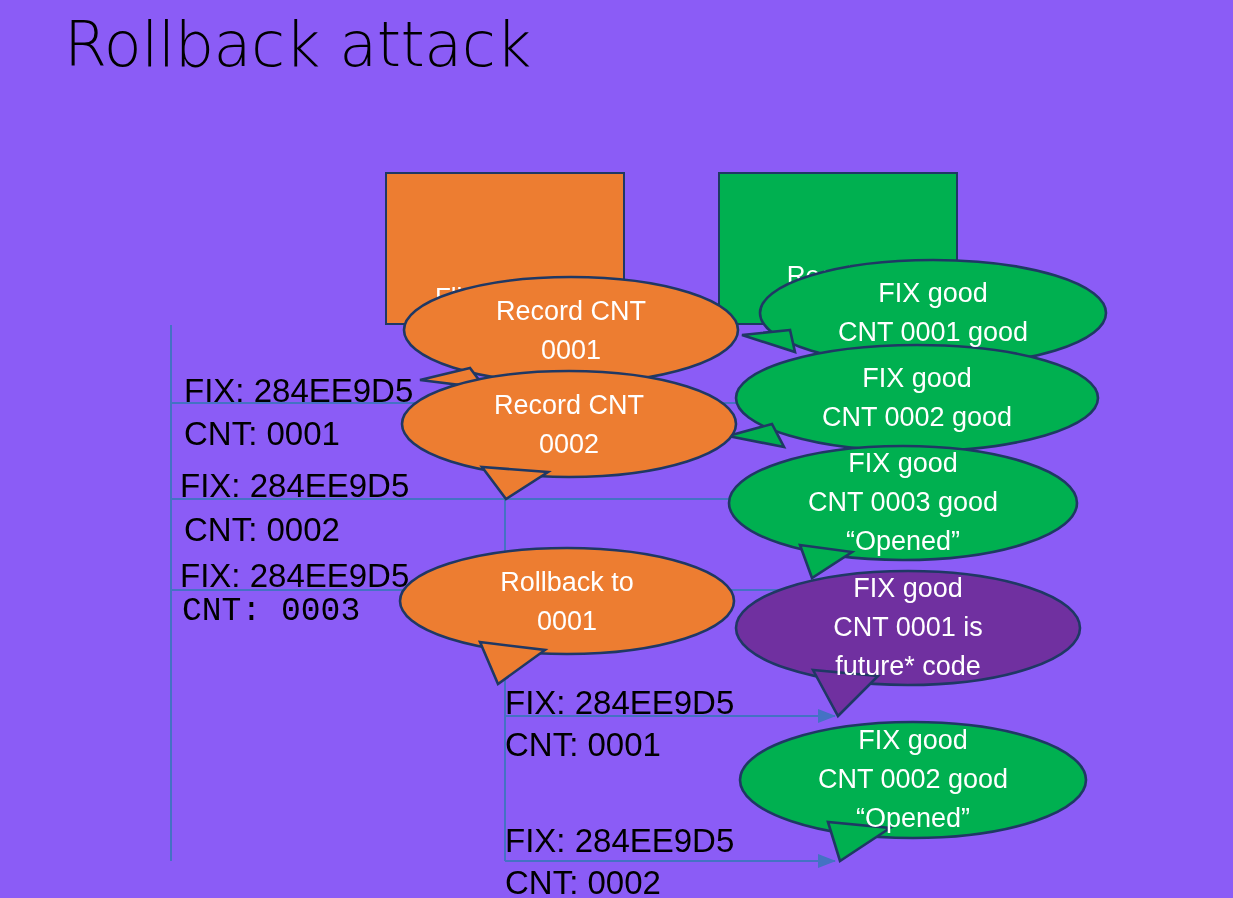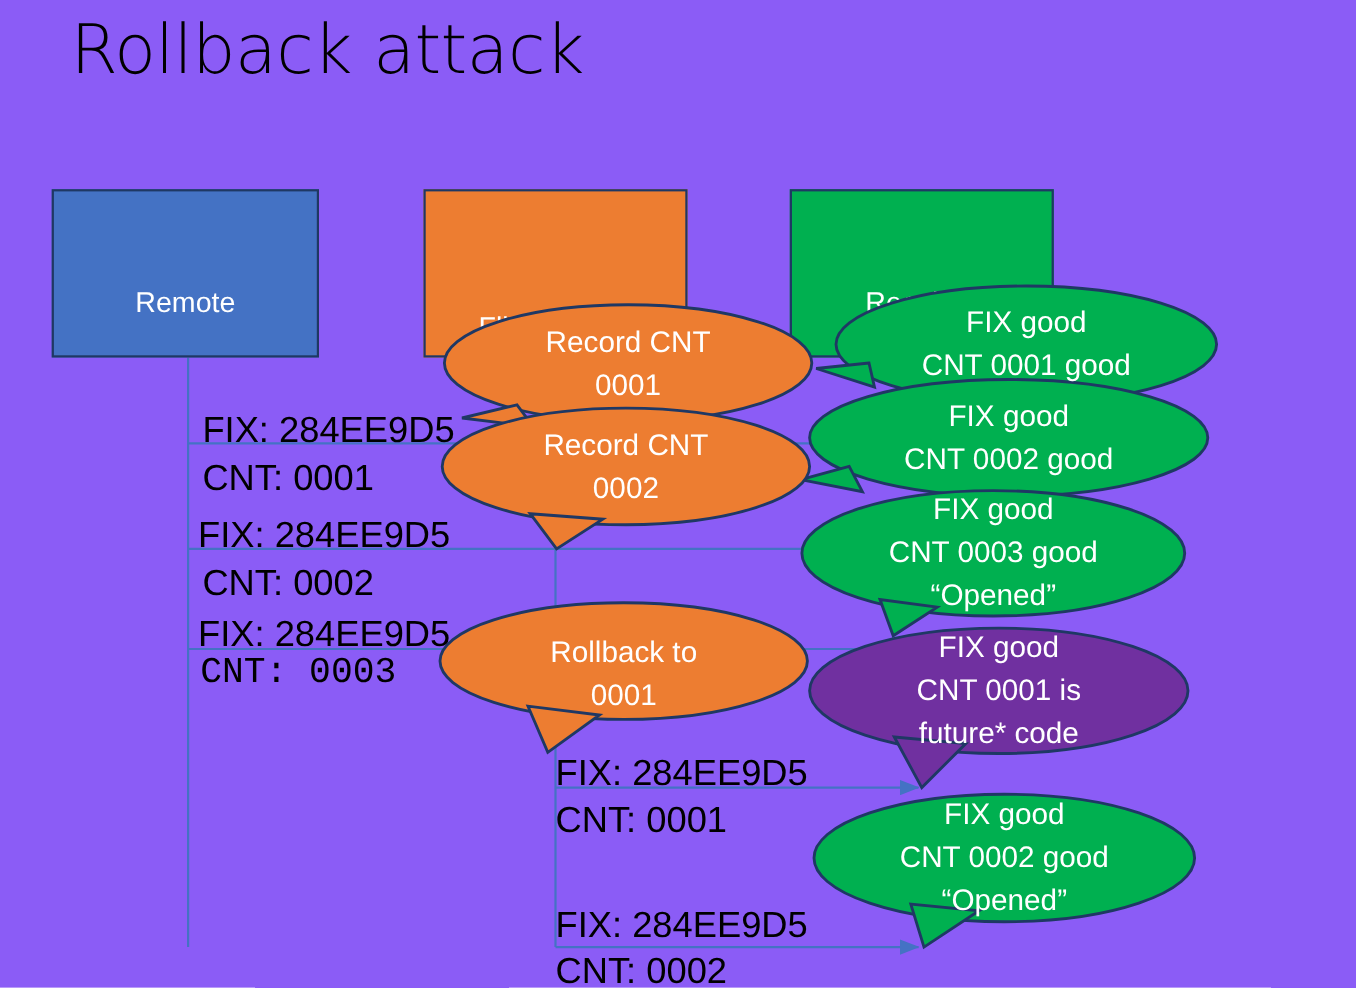--- a/index.html
+++ b/index.html
@@ -96,23 +96,20 @@
     <line x1="505" y1="499" x2="505" y2="861" stroke="#4472C4" stroke-width="2"></line>
 
     <line x1="171" y1="403" x2="788" y2="403" stroke="#4472C4" stroke-width="2"></line>
     <line x1="171" y1="499" x2="788" y2="499" stroke="#4472C4" stroke-width="2"></line>
     <line x1="171" y1="590" x2="800" y2="590" stroke="#4472C4" stroke-width="2"></line>
 
     <line x1="505" y1="716" x2="835" y2="716" stroke="#4472C4" stroke-width="2" marker-end="url(#arrowhead)"></line>
     <line x1="505" y1="861" x2="835" y2="861" stroke="#4472C4" stroke-width="2" marker-end="url(#arrowhead)"></line>
   </svg>
 
-  <div class="lane-box lane-remote">
-    <div class="lane-label">Remote</div>
-  </div>
   <div class="lane-box lane-flipper">
     <div class="lane-label">Flipper Zero</div>
   </div>
   <div class="lane-box lane-receiver">
     <div class="lane-label">Receiver</div>
   </div>
 
   <svg class="layer" viewBox="0 0 1233 898" xmlns="http://www.w3.org/2000/svg">
 
     <g>
@@ -165,21 +162,21 @@
   <div class="callout-text" style="left:744px; top:359px; width:346px;">FIX good
 CNT 0002 good</div>
 
   <div class="callout-text" style="left:396px; top:386px; width:346px;">Record CNT
 0002</div>
 
   <div class="callout-text" style="left:730px; top:444px; width:346px;">FIX good
 CNT 0003 good
 “Opened”</div>
 
-  <div class="callout-text" style="left:394px; top:563px; width:346px;margin-top:11px;">Rollback to
+  <div class="callout-text" style="left:394px; top:563px; width:346px;">Rollback to
 0001</div>
 
   <div class="callout-text" style="left:735px; top:569px; width:346px;">FIX good
 CNT 0001 is
 future* code</div>
 
   <div class="callout-text" style="left:740px; top:721px; width:346px;">FIX good
 CNT 0002 good
 “Opened”</div>
 

